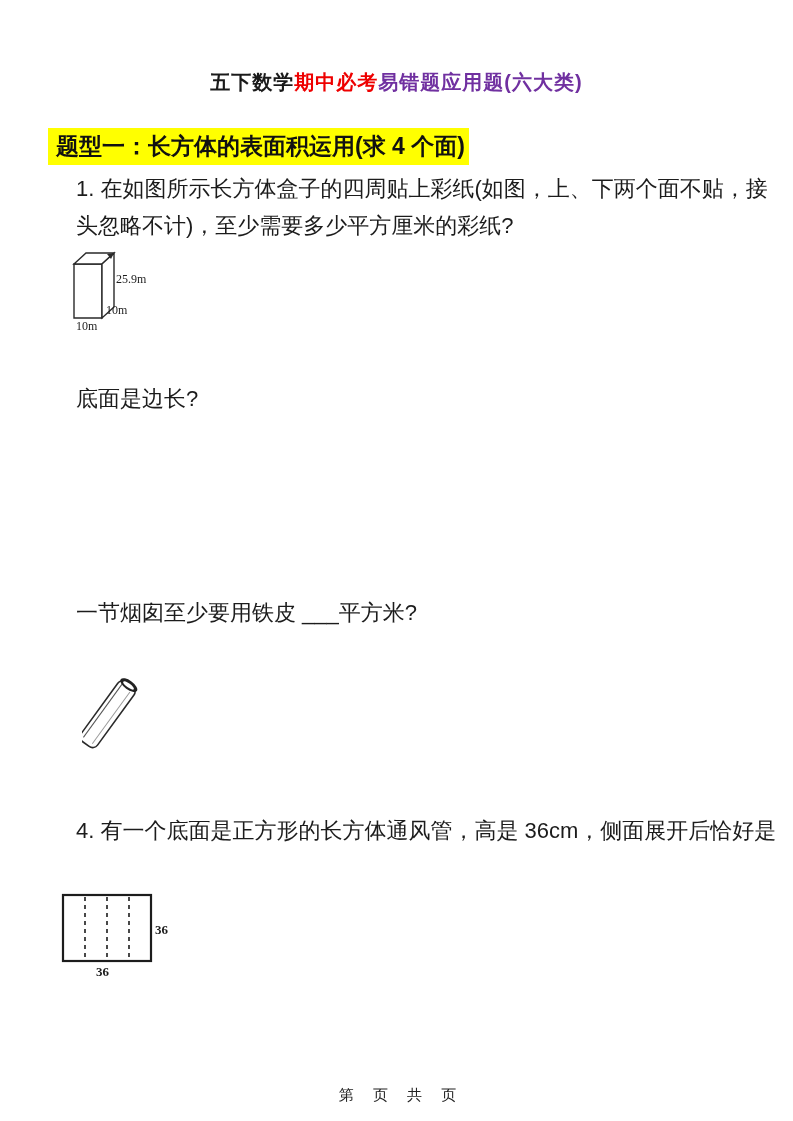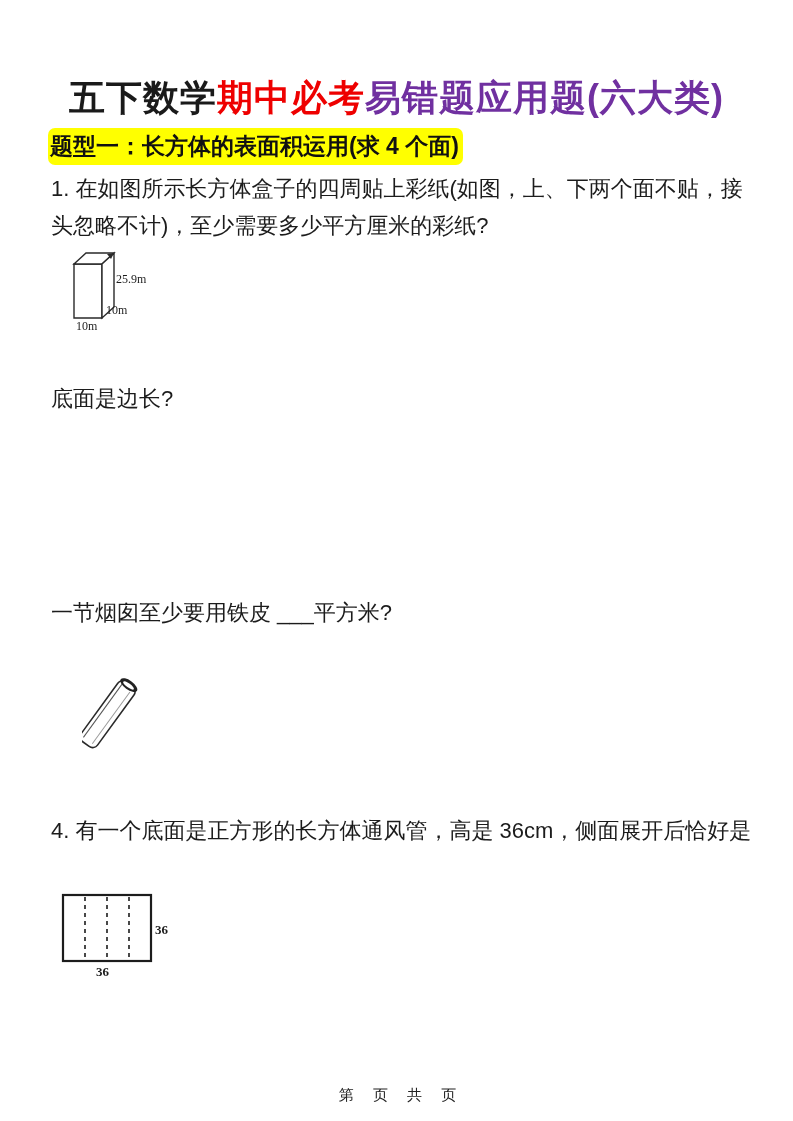--- a/index.html
+++ b/index.html
@@ -11,56 +11,55 @@
   }
   .page {
     position: relative;
     width: 793px; height: 1121px;
     background: #ffffff;
     overflow: hidden;
   }
   .title {
     position: absolute;
     top: 62px; left: 0; right: 0;
-    margin: 16px;
+    margin: 0;
     text-align: center;
-    font-size: 36px;
+    font-size: 20px;
     font-weight: bold;
     letter-spacing: 1px;
     line-height: 40px;
   }
   .t-black  { color: #1a1a1a; }
   .t-red    { color: #ee0000; }
   .t-purple { color: #7030a0; }
 
   .section-heading {
     position: absolute;
     top: 128px; left: 48px;
     font-size: 23px;
     font-weight: bold;
     line-height: 34px;
     color: #111111;
   }
   .section-heading .hl {
     background: #ffff00;
-    padding: 1px 4px 2px 2px;
+    padding: 1px 4px 2px 8px;
     display: inline-block;
-    border-radius: 7px;
   }
 
   .problem {
     position: absolute;
     left: 51px;
     width: 700px;
     margin: 0;
     font-size: 22px;
     line-height: 37px;
     color: #1c1c1c;
   }
-  .problem .line { display: block; white-space: nowrap; }
+  .problem .line { display: block; white-space: nowrap; margin-left: 25px; }
 
   .diagram { position: absolute; }
   .diagram text {
     font-family: "Liberation Serif", "DejaVu Serif", serif;
     fill: #1c1c1c;
   }
   .dim-label { font-size: 12px; }
   .dim-label-bold { font-size: 13px; font-weight: bold; }
 
   .footer {

